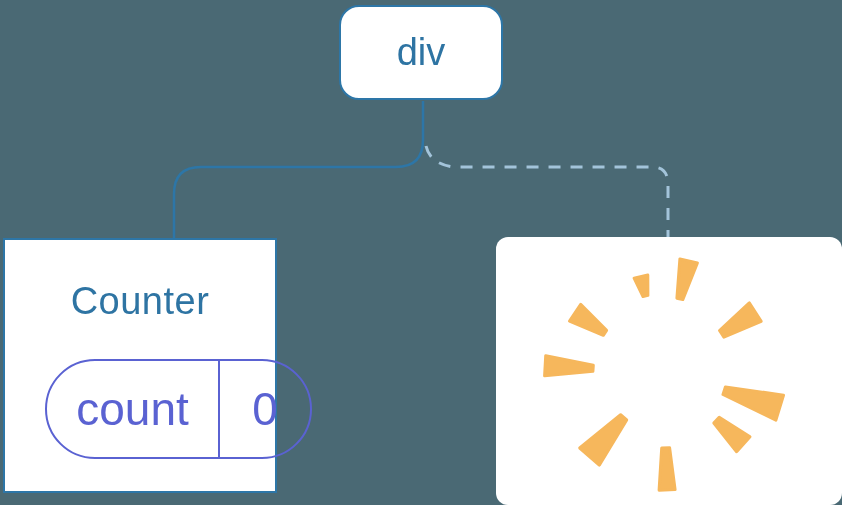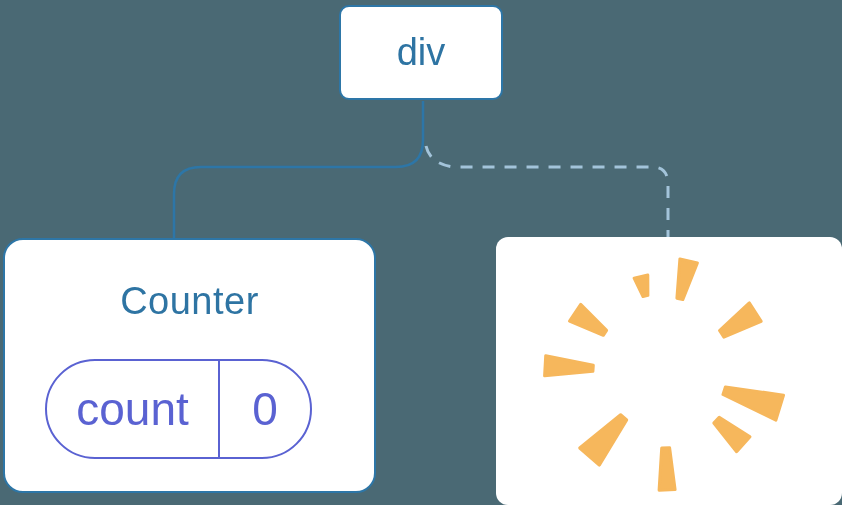--- a/index.html
+++ b/index.html
@@ -24,30 +24,30 @@
     stroke-dasharray: 12 10;
   }
   .card {
     position: absolute;
     background: var(--card-bg, #ffffff);
     box-sizing: border-box;
   }
   .root-node {
     left: 339px; top: 5px; width: 164px; height: 95px;
     border: 2.5px solid var(--node-border, #2d76a7);
-    border-radius: 10px;
+    border-radius: 20px;
     display: flex; align-items: center; justify-content: center;
     font-size: 38px; font-weight: 500;
     color: var(--node-text, #2e74a3);
     text-align: right;
   }
   .counter-node {
-    left: 3px; top: 238px; width: 373px; height: 255px;
+    left: 3px; top: 238px; width: 274px; height: 255px;
     border: 2px solid var(--node-border, #2d76a7);
-    border-radius: 20px;
+    border-radius: 0;
   }
   .counter-title {
     position: absolute; top: 40px; left: 0; width: 100%;
     text-align: center;
     font-size: 38px; font-weight: 500; letter-spacing: 0.5px;
     color: var(--node-text, #2e74a3);
   }
   .state-pill {
     position: absolute; left: 40px; top: 119px;
     width: 267px; height: 100px;

